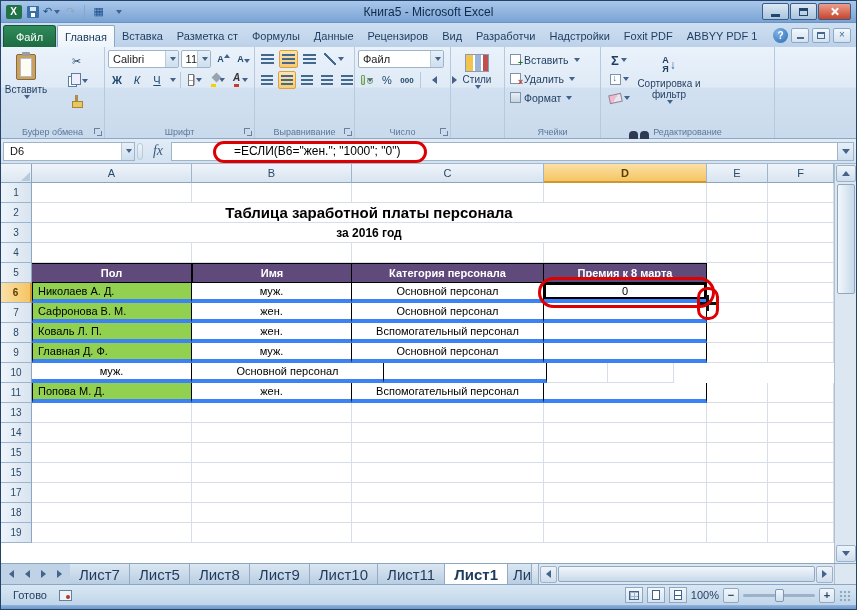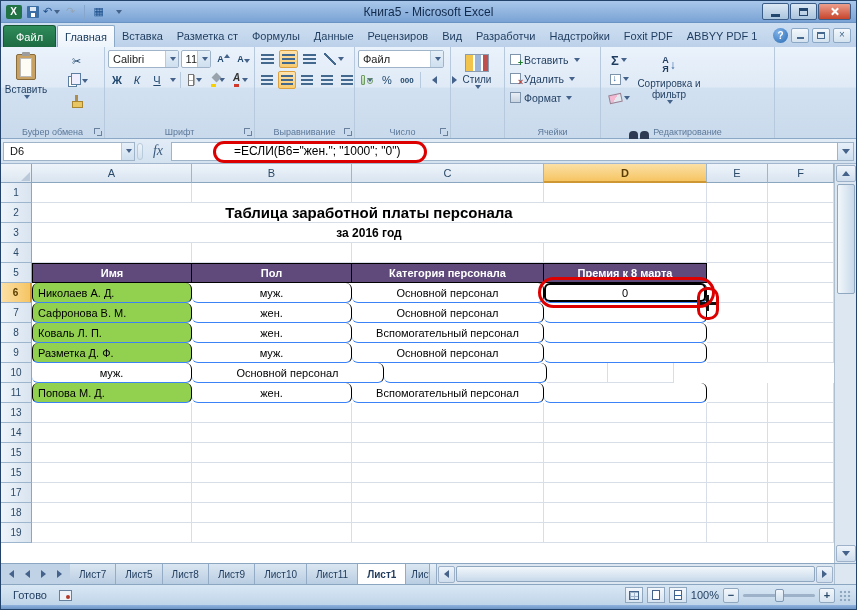--- a/index.html
+++ b/index.html
@@ -164,21 +164,21 @@
     border-right:1px solid #8ba6c1;border-bottom:1px solid #9db6cd;font-size:10px;color:#2b4a68;
     display:flex;align-items:center;justify-content:center;}
   .g-rowhdr.sel{background:linear-gradient(to right,#fbe0a6,#f6c563);border-right:2px solid #cf9733;color:#5a3c00;font-weight:bold;}
   .gc{flex:none;border-right:1px solid #d7dee8;border-bottom:1px solid #d7dee8;font-size:11px;color:#000;
     display:flex;align-items:center;justify-content:center;overflow:hidden;white-space:nowrap;}
   .t1{font-weight:bold;font-size:15px;}
   .t2{font-weight:bold;font-size:12px;}
   .th{background:#604a7b;color:#fff;font-weight:bold;border-top:1px solid #000;
     border-right:1px solid #000;border-bottom:1px solid #000;}
   .th.first{border-left:1px solid #000;}
-  .tbl{border-right:1px solid #000;border-bottom:1px solid #3b82f6;border-radius:6px;}
+  .tbl{border-right:1px solid #000;border-bottom:4px solid #3b82f6;}
   .tbl.first{border-left:1px solid #000;}
   .tbl.name{background:#92d050;justify-content:flex-start;padding-left:5px;}
   .selcell{position:relative;box-shadow:inset 0 0 0 2px #000;}
 
   
   .vscroll{position:absolute;top:163px;right:0;width:22px;height:399px;background:#dde7f1;
     border-left:1px solid #aebfcf;display:flex;flex-direction:column;align-items:center;}
   .vs-btn{width:20px;height:17px;margin-top:1px;background:linear-gradient(#eef4fa,#cfdded);
     border:1px solid #9db2c8;border-radius:2px;display:flex;align-items:center;justify-content:center;}
   .vs-btn.bottom{margin-top:auto;margin-bottom:1px;}
@@ -188,21 +188,21 @@
   .tri-right{width:0;height:0;border-top:4px solid transparent;border-bottom:4px solid transparent;border-left:5px solid #44628a;}
   .vs-thumb{width:18px;height:110px;margin-top:2px;background:linear-gradient(to right,#f2f7fb,#c8d9ea);
     border:1px solid #8fa7bf;border-radius:2px;}
 
   
   .stabsbar{position:absolute;top:562px;left:0;right:0;height:21px;background:#bfd2e6;
     border-top:1px solid #8ba6c1;display:flex;align-items:stretch;}
   .nav{display:flex;align-items:center;gap:1px;padding:0 3px;}
   .nav-btn{width:15px;height:16px;display:flex;align-items:center;justify-content:center;}
   .nav-btn.first i,.nav-btn.last i{border-color:transparent #44628a;}
-  .stab{padding:0 9px;font-size:10px;color:#1e3a5c;display:flex;align-items:center;
+  .stab{padding:0 9px;font-size:15px;color:#1e3a5c;display:flex;align-items:center;
     background:linear-gradient(#dbe7f2,#b9cde2);border-right:1px solid #93abc4;white-space:nowrap;}
   .stab.active{background:#fff;font-weight:bold;}
   .stab.cut{width:24px;padding:0 0 0 5px;overflow:hidden;}
   .tab-split{width:7px;background:linear-gradient(#e7f0f8,#c3d5e6);border-right:1px solid #93abc4;}
   .hscroll{flex:1;display:flex;align-items:center;background:#dde7f1;padding:0 1px;}
   .hs-btn{width:17px;height:17px;background:linear-gradient(#eef4fa,#cfdded);border:1px solid #9db2c8;
     border-radius:2px;display:flex;align-items:center;justify-content:center;flex:none;}
   .hs-thumb{flex:1;height:16px;margin:0 1px;background:linear-gradient(#f2f7fb,#c8d9ea);
     border:1px solid #8fa7bf;border-radius:2px;}
   .hcorner{width:22px;background:#dde7f1;border-left:1px solid #aebfcf;}
@@ -557,22 +557,22 @@
           <div class="g-rowhdr">4</div>
           <div class="gc" style="width: 160px;"></div>
           <div class="gc" style="width: 160px;"></div>
           <div class="gc" style="width: 192px;"></div>
           <div class="gc" style="width: 163px;"></div>
           <div class="gc" style="width: 61px;"></div>
           <div class="gc" style="width: 66px;"></div>
         </div>
         <div class="g-row">
           <div class="g-rowhdr">5</div>
+          <div class="gc th" style="width: 160px;">Пол</div>
           <div class="gc th first" style="width: 160px;">Имя</div>
-          <div class="gc th" style="width: 160px;">Пол</div>
           <div class="gc th" style="width: 192px;">Категория персонала</div>
           <div class="gc th" style="width: 163px;">Премия к 8 марта</div>
           <div class="gc" style="width: 61px;"></div>
           <div class="gc" style="width: 66px;"></div>
         </div>
         <div class="g-row">
           <div class="g-rowhdr sel">6</div>
           <div class="gc tbl name first" style="width: 160px;">Николаев А. Д.</div>
           <div class="gc tbl" style="width: 160px;">муж.</div>
           <div class="gc tbl" style="width: 192px;">Основной персонал</div>
@@ -593,21 +593,21 @@
           <div class="g-rowhdr">8</div>
           <div class="gc tbl name first" style="width: 160px;">Коваль Л. П.</div>
           <div class="gc tbl" style="width: 160px;">жен.</div>
           <div class="gc tbl" style="width: 192px;">Вспомогательный персонал</div>
           <div class="gc tbl" style="width: 163px;"></div>
           <div class="gc" style="width: 61px;"></div>
           <div class="gc" style="width: 66px;"></div>
         </div>
         <div class="g-row">
           <div class="g-rowhdr">9</div>
-          <div class="gc tbl name first" style="width: 160px;">Разметка Д. Ф.</div>
+          <div class="gc tbl name first" style="width: 160px;">Главная Д. Ф.</div>
           <div class="gc tbl" style="width: 160px;">муж.</div>
           <div class="gc tbl" style="width: 192px;">Основной персонал</div>
           <div class="gc tbl" style="width: 163px;"></div>
           <div class="gc" style="width: 61px;"></div>
           <div class="gc" style="width: 66px;"></div>
         </div>
         <div class="g-row">
           <div class="g-rowhdr">10</div>
           <div class="gc tbl" style="width: 160px;">муж.</div>
           <div class="gc tbl" style="width: 192px;">Основной персонал</div>

